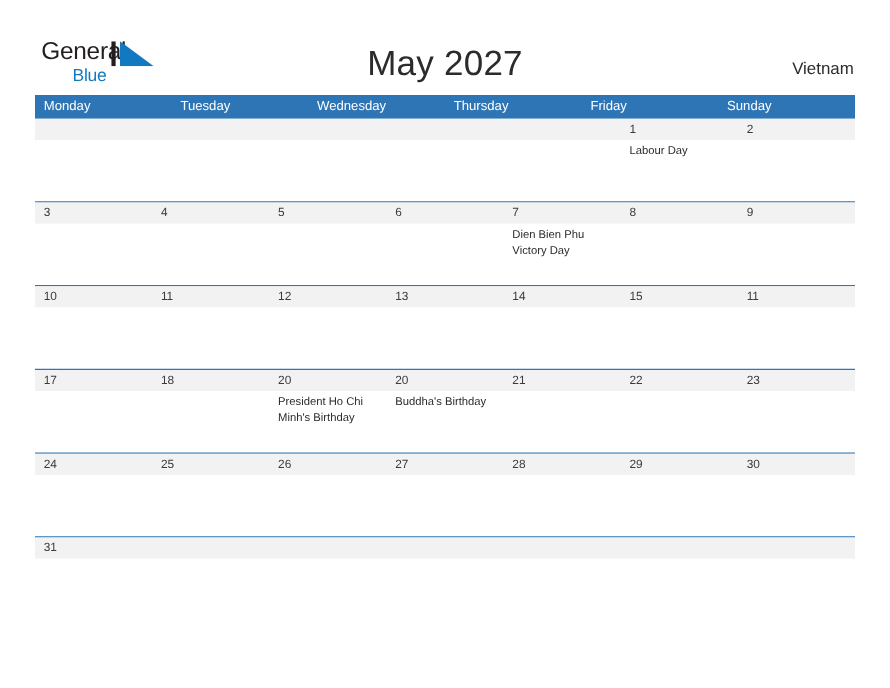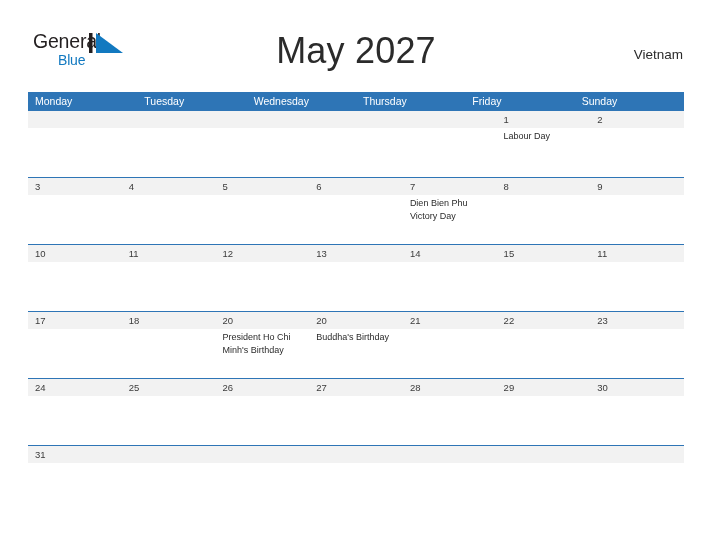--- a/index.html
+++ b/index.html
@@ -59,42 +59,42 @@
     line-height: 21px;
     white-space: nowrap;
   }
 
   .cal-title {
     position: absolute;
     left: 0;
     top: 30px;
     width: 712px;
     text-align: center;
-    font-size: 36px;
+    font-size: 28px;
     font-weight: 400;
     color: #2b2b2b;
     letter-spacing: 0.2px;
     line-height: 42px;
   }
 
   .cal-country {
     position: absolute;
     right: 29px;
     top: 46px;
     font-size: 13.5px;
     color: #2b2b2b;
     line-height: 18px;
     white-space: nowrap;
   }
 
   
   .calendar {
     position: absolute;
     left: 28px;
-    top: 92px;
+    top: 76px;
     width: 656px;
   }
 
   .weekday-row {
     display: flex;
     background: #2e75b6;
     height: 19px;
   }
   .weekday-cell {
     flex: 1 1 0;

